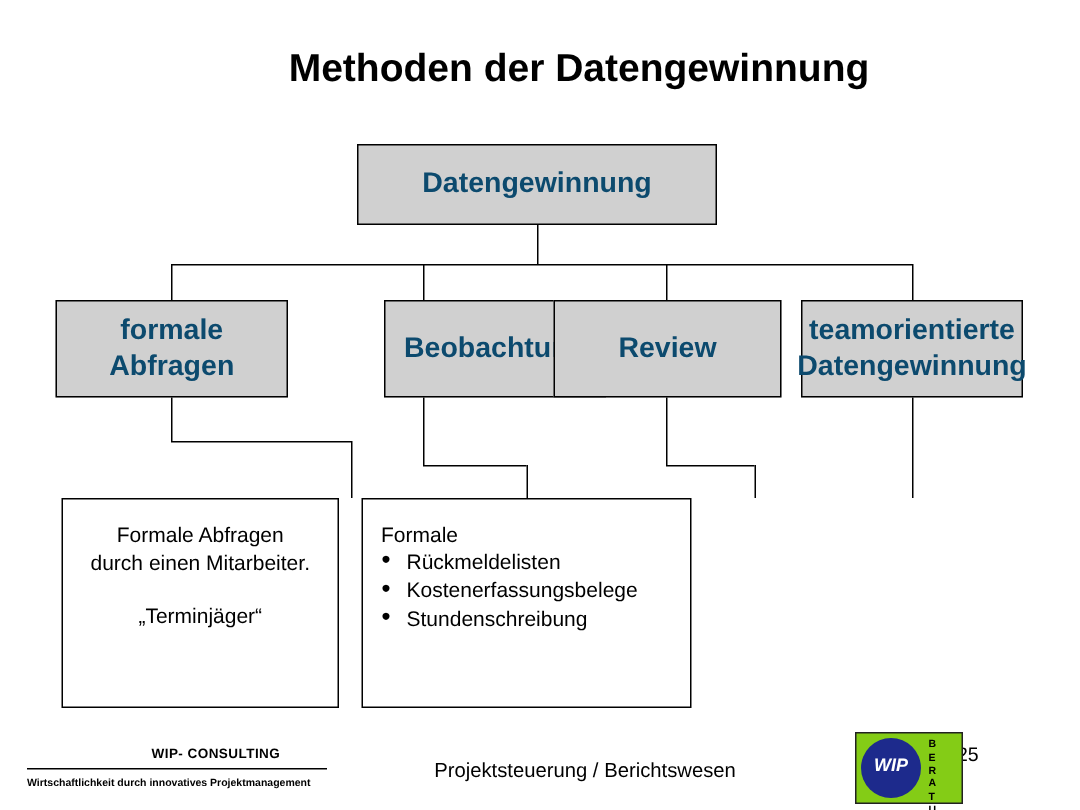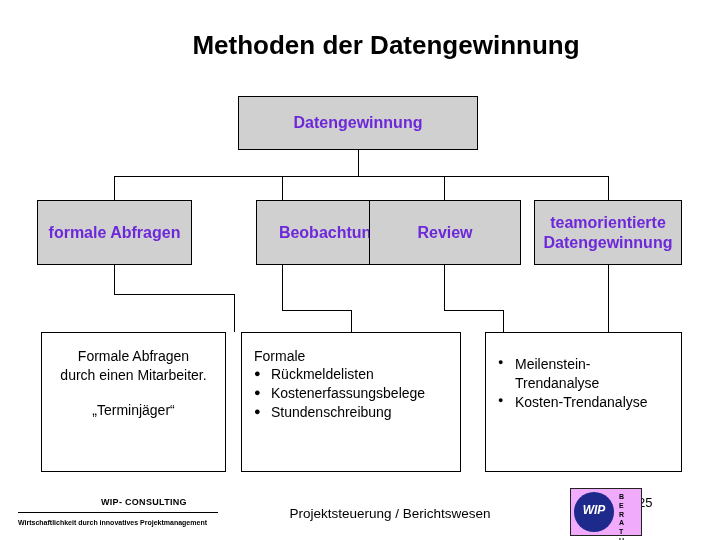--- a/index.html
+++ b/index.html
@@ -36,22 +36,22 @@
   
   .box {
     position: absolute;
     box-sizing: border-box;
     border: 1px solid #000000;
     background: #d0d0d0;
     display: flex;
     align-items: center;
     justify-content: center;
     text-align: center;
-    color: #6d28d9;
-    font-size: 16px;
+    color: #0c4a6e;
+    font-size: 19px;
   }
   .box.bold {
     font-weight: bold;
   }
   .box .inner {
     padding: 0 6px;
     line-height: 1.25;
   }
 
   
@@ -150,21 +150,21 @@
     color: #000000;
   }
 
   
   .logo {
     position: absolute;
     left: 570px;
     top: 488px;
     width: 70px;
     height: 46px;
-    background: #f0abfc;
+    background: #84cc16;
     border: 1px solid #222222;
   }
   .logo .disc {
     position: absolute;
     left: 3px;
     top: 3px;
     width: 40px;
     height: 40px;
     border-radius: 50%;
     background: #1d2a8c;
@@ -250,28 +250,20 @@
     <div class="pad left-txt">
       <div>Formale</div>
       <ul class="bullets">
         <li>Rückmeldelisten</li>
         <li>Kostenerfassungsbelege</li>
         <li>Stundenschreibung</li>
       </ul>
     </div>
   </div>
 
-  <div class="txtbox" style="left:485px; top:332px; width:197px; height:140px;">
-    <div class="pad left-txt" style="padding-top:22px;">
-      <ul class="bullets small">
-        <li>Meilenstein-Trendanalyse</li>
-        <li>Kosten-Trendanalyse</li>
-      </ul>
-    </div>
-  </div>
 
   <div class="wip-consulting">WIP- CONSULTING</div>
   <div class="footer-rule"></div>
   <div class="wip-tag">Wirtschaftlichkeit durch innovatives Projektmanagement</div>
   <div class="footer-center">Projektsteuerung / Berichtswesen</div>
   <div class="page-num">25</div>
 
   <div class="logo">
     <div class="disc">
       <div class="wip">WIP</div>

